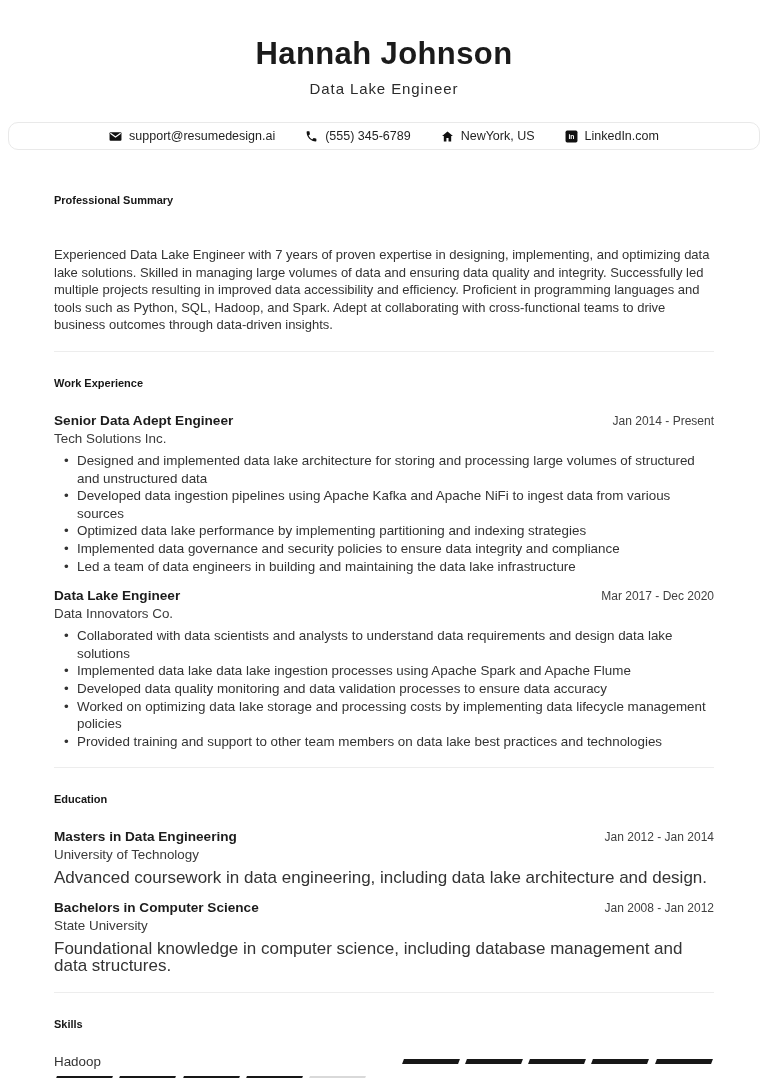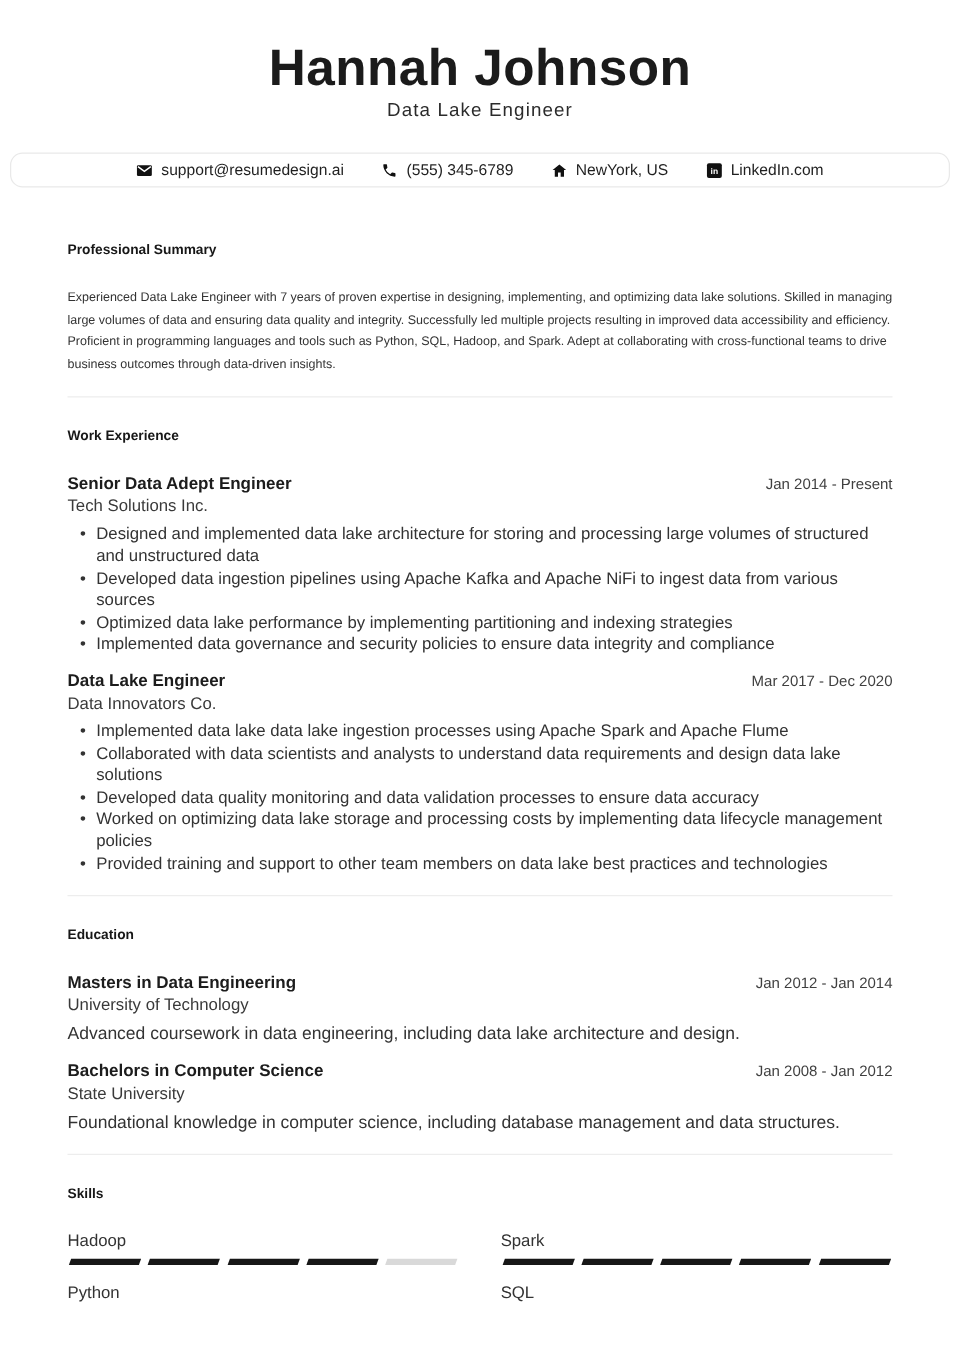--- a/index.html
+++ b/index.html
@@ -9,21 +9,21 @@
     height: 1078px;
     background: #ffffff;
     font-family: "Liberation Sans", "DejaVu Sans", sans-serif;
     color: #2e2e2e;
     overflow: hidden;
   }
 
   
   .header { text-align: center; padding-top: 37px; }
   .name {
-    font-size: 41px;
+    font-size: 31px;
     font-weight: 700;
     color: #1b1b1b;
     letter-spacing: 0.4px;
     line-height: 34px;
   }
   .job-title {
     font-size: 15px;
     color: #2b2b2b;
     letter-spacing: 0.9px;
     margin-top: 9px;
@@ -56,22 +56,22 @@
 
   .section-heading {
     font-size: 11px;
     font-weight: 700;
     color: #171717;
     line-height: 20px;
     margin: 0;
   }
 
   .summary-text {
-    margin-top: 20px;
-    font-size: 10px;
+    margin-top: 36px;
+    font-size: 13px;
     line-height: 17.6px;
     color: #333333;
   }
 
   
   .entry { margin-top: 19px; }
   .entry + .entry { margin-top: 12px; }
   .entry-head {
     display: flex;
     justify-content: space-between;
@@ -89,21 +89,21 @@
     white-space: nowrap;
     text-align: right;
   }
   .entry-sub {
     font-size: 13.4px;
     color: #3a3a3a;
     line-height: 17px;
     margin-top: 1px;
   }
   .entry-desc {
-    font-size: 14px;
+    font-size: 17px;
     color: #333333;
     line-height: 17.6px;
     margin-top: 6px;
   }
 
   ul.bullets {
     list-style: none;
     margin: 5px 0 0 0;
     padding: 0;
   }
@@ -211,32 +211,33 @@
       <div class="entry-head">
         <span class="entry-title">Senior Data Adept Engineer</span>
         <span class="entry-dates">Jan 2014 - Present</span>
       </div>
       <div class="entry-sub">Tech Solutions Inc.</div>
       <ul class="bullets">
         <li>Designed and implemented data lake architecture for storing and processing large volumes of structured and unstructured data</li>
         <li>Developed data ingestion pipelines using Apache Kafka and Apache NiFi to ingest data from various sources</li>
         <li>Optimized data lake performance by implementing partitioning and indexing strategies</li>
         <li>Implemented data governance and security policies to ensure data integrity and compliance</li>
+        <li>Led a team of data engineers in building and maintaining the data lake infrastructure</li>
       </ul>
     </div>
 
     <div class="entry">
       <div class="entry-head">
         <span class="entry-title">Data Lake Engineer</span>
         <span class="entry-dates">Mar 2017 - Dec 2020</span>
       </div>
       <div class="entry-sub">Data Innovators Co.</div>
       <ul class="bullets">
+        <li>Collaborated with data scientists and analysts to understand data requirements and design data lake solutions</li>
         <li>Implemented data lake data lake ingestion processes using Apache Spark and Apache Flume</li>
-        <li>Collaborated with data scientists and analysts to understand data requirements and design data lake solutions</li>
         <li>Developed data quality monitoring and data validation processes to ensure data accuracy</li>
         <li>Worked on optimizing data lake storage and processing costs by implementing data lifecycle management policies</li>
         <li>Provided training and support to other team members on data lake best practices and technologies</li>
       </ul>
     </div>
   </div>
 
   <div class="section rest">
     <h2 class="section-heading">Education</h2>
 
@@ -267,21 +268,20 @@
         <div class="skill-name">Hadoop</div>
         <div class="skill-bar">
             <span class="seg" style="background: rgb(23, 23, 23);"></span>
             <span class="seg" style="background: rgb(23, 23, 23);"></span>
             <span class="seg" style="background: rgb(23, 23, 23);"></span>
             <span class="seg" style="background: rgb(23, 23, 23);"></span>
             <span class="seg" style="background: rgb(217, 217, 217);"></span>
           </div>
       </div>
       <div class="skill">
-        <div class="skill-name">Spark</div>
         <div class="skill-bar">
             <span class="seg" style="background: rgb(23, 23, 23);"></span>
             <span class="seg" style="background: rgb(23, 23, 23);"></span>
             <span class="seg" style="background: rgb(23, 23, 23);"></span>
             <span class="seg" style="background: rgb(23, 23, 23);"></span>
             <span class="seg" style="background: rgb(23, 23, 23);"></span>
           </div>
       </div>
       <div class="skill">
         <div class="skill-name">Python</div>

